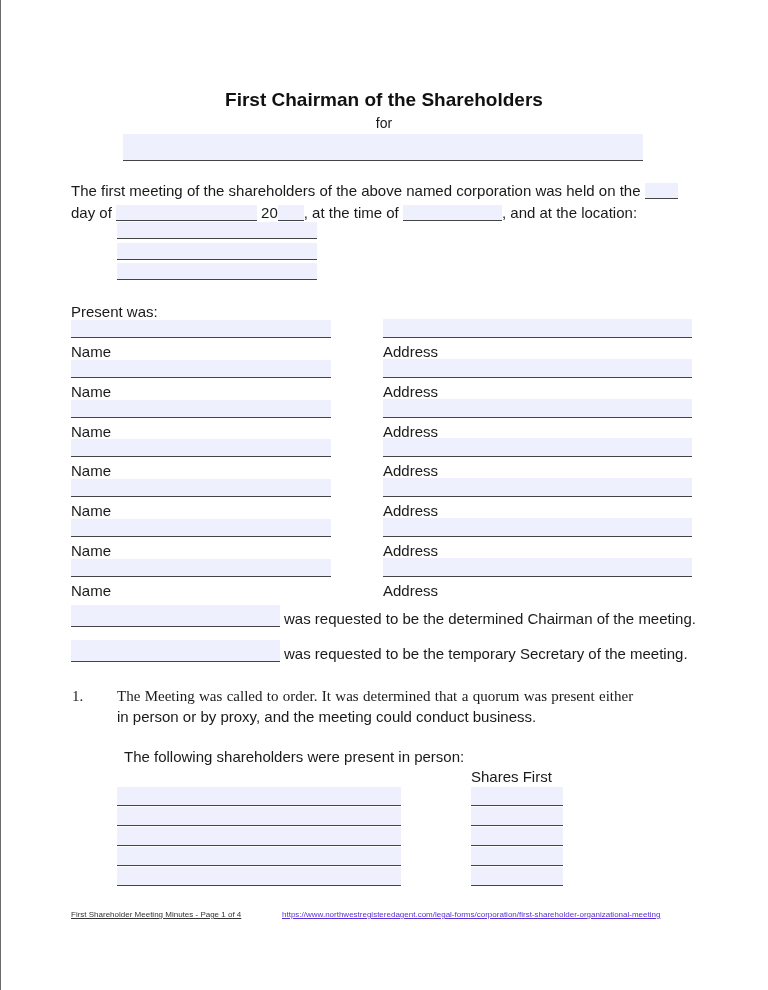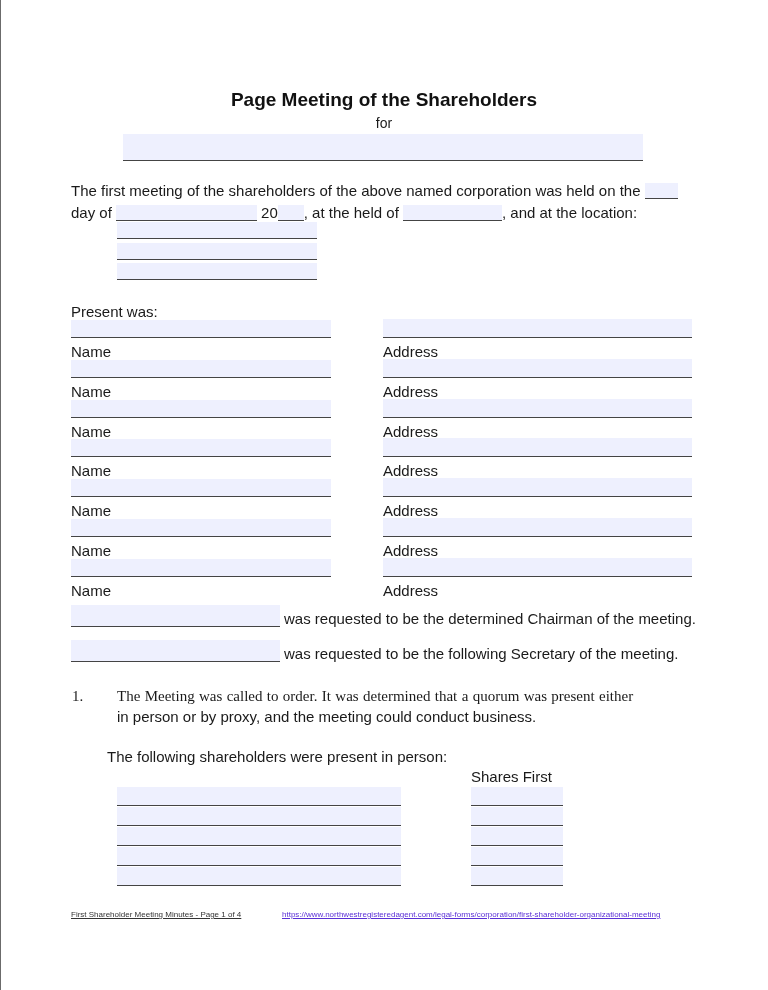--- a/index.html
+++ b/index.html
@@ -13,31 +13,31 @@
   .field { position:absolute; background:#eef0fe; border-bottom:1.5px solid #444; box-sizing:border-box; }
   .field-inline { display:inline-block; background:#eef0fe; border-bottom:1.5px solid #444; height:15px; vertical-align:-3px; }
   .footer-left { font-size:8px; color:#333; }
   .footer-link { font-size:8px; color:#5a2fd6; text-decoration:underline; }
 </style>
 </head>
 <body>
 
 <div class="page-border"></div>
 
-<div class="abs title">Page Meeting of the Shareholders</div>
+<div class="abs title">First Chairman of the Shareholders</div>
 <div class="abs for">for</div>
 <div class="field" style="left:123px; top:134px; width:520px; height:27px;"></div>
 
 <div class="abs txt" style="left:71px; top:182px;">
   <span>The first meeting of the shareholders of the above named corporation was held on the</span>
   <span class="field-inline" style="width:33px;"></span>
 </div>
 <div class="abs txt" style="left:71px; top:204px;">
   <span>day of</span><span class="field-inline" style="width:141px; margin-left:4px;"></span>
-  <span>20</span><span class="field-inline" style="width:26px;"></span><span>, at the held of</span>
+  <span>20</span><span class="field-inline" style="width:26px;"></span><span>, at the time of</span>
   <span class="field-inline" style="width:99px;"></span><span>, and at the location:</span>
 </div>
 <div class="field" style="left:117px; top:222px; width:200px; height:17px;"></div>
 <div class="field" style="left:117px; top:243px; width:200px; height:17px;"></div>
 <div class="field" style="left:117px; top:263px; width:200px; height:17px;"></div>
 
 <div class="abs txt" style="left:71px; top:303px;">Present was:</div>
 <div id="present-rows">
     <div class="field" style="left: 71px; top: 320px; width: 260px; height: 18px;"></div>
     <div class="field" style="left: 383px; top: 319px; width: 309px; height: 19px;"></div>
@@ -65,26 +65,26 @@
     <div class="abs txt" style="left: 383px; top: 542px;">Address</div>
     <div class="field" style="left: 71px; top: 558.8px; width: 260px; height: 18px;"></div>
     <div class="field" style="left: 383px; top: 557.8px; width: 309px; height: 19px;"></div>
     <div class="abs txt" style="left: 71px; top: 581.8px;">Name</div>
     <div class="abs txt" style="left: 383px; top: 581.8px;">Address</div>
   </div>
 
 <div class="field" style="left:71px; top:605px; width:209px; height:22px;"></div>
 <div class="abs txt" style="left:284px; top:610px;">was requested to be the determined Chairman of the meeting.</div>
 <div class="field" style="left:71px; top:640px; width:209px; height:22px;"></div>
-<div class="abs txt" style="left:284px; top:645px;">was requested to be the following Secretary of the meeting.</div>
+<div class="abs txt" style="left:284px; top:645px;">was requested to be the temporary Secretary of the meeting.</div>
 
 <div class="abs txt" style="left:72px; top:687px; font-family:'Liberation Serif', serif;">1.</div>
 <div class="abs txt" style="left:117px; top:687px; word-spacing:0.6px;font-family:Liberation Serif, serif;">The Meeting was called to order. It was determined that a quorum was present either</div>
 <div class="abs txt" style="left:117px; top:708px;">in person or by proxy, and the meeting could conduct business.</div>
-<div class="abs txt" style="left:107px; top:748px;">The following shareholders were present in person:</div>
+<div class="abs txt" style="left:124px; top:748px;">The following shareholders were present in person:</div>
 <div class="abs txt" style="left:117px; top:804px;">Shareholders</div>
 <div class="abs txt" style="left:471px; top:768px;">Shares First</div>
 <div id="shareholder-rows">
     <div class="field" style="left: 117px; top: 787px; width: 284px; height: 19px;"></div>
     <div class="field" style="left: 471px; top: 787px; width: 92px; height: 19px;"></div>
     <div class="field" style="left: 117px; top: 807px; width: 284px; height: 19px;"></div>
     <div class="field" style="left: 471px; top: 807px; width: 92px; height: 19px;"></div>
     <div class="field" style="left: 117px; top: 827px; width: 284px; height: 19px;"></div>
     <div class="field" style="left: 471px; top: 827px; width: 92px; height: 19px;"></div>
     <div class="field" style="left: 117px; top: 847px; width: 284px; height: 19px;"></div>

